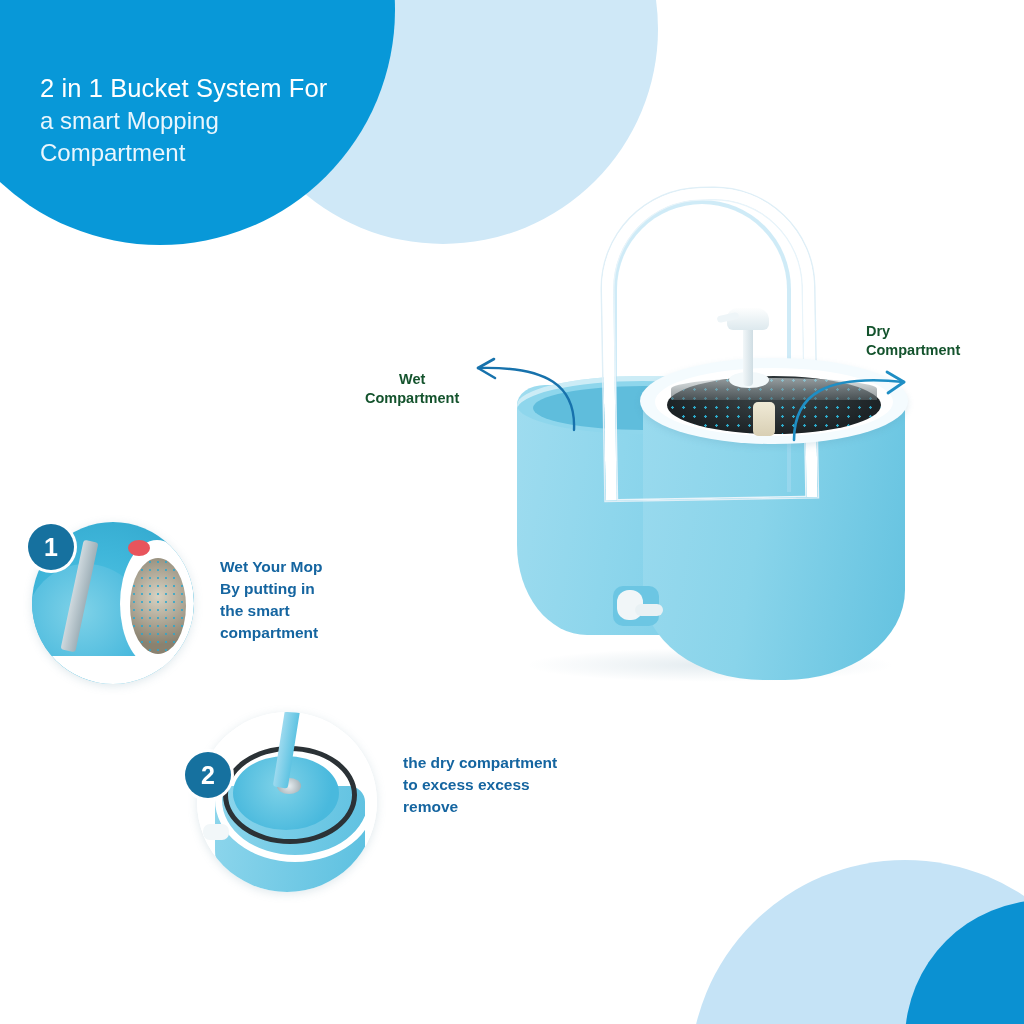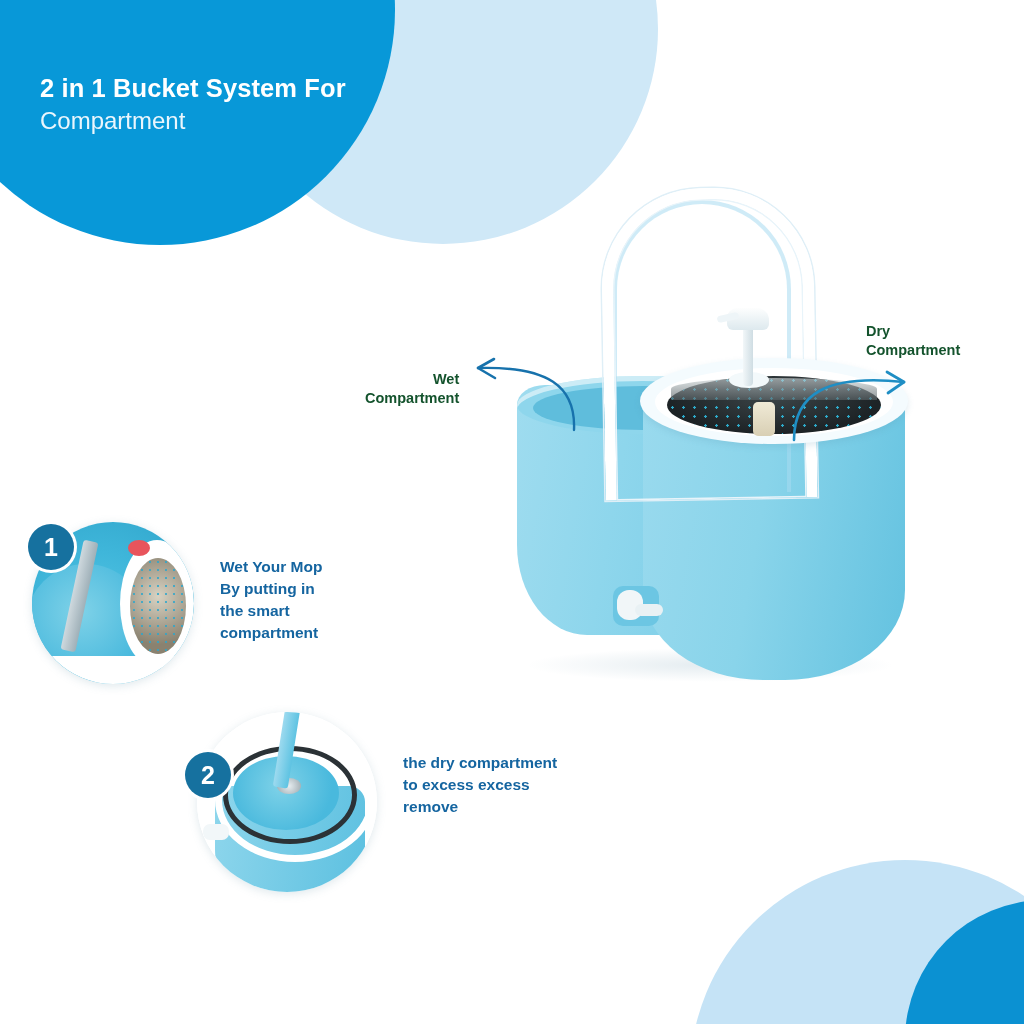--- a/index.html
+++ b/index.html
@@ -48,21 +48,21 @@
   
   #headline {
     position: absolute;
     left: 40px;
     top: 72px;
     width: 420px;
     z-index: 6;
   }
   #headline .line-strong {
     font-size: 25.5px;
-    font-weight: bold;
+    font-weight: normal;
     color: #ffffff;
     letter-spacing: 0.1px;
     line-height: 1.28;
     white-space: nowrap;
   }
   #headline .line-light {
     font-size: 24px;
     font-weight: 400;
     color: #eaf6fd;
     line-height: 1.34;
@@ -293,21 +293,21 @@
 
   
   .callout {
     position: absolute;
     z-index: 8;
     font-size: 14.5px;
     font-weight: bold;
     color: #14532d;
     line-height: 1.33;
   }
-  #callout-wet { left: 365px; top: 370px; text-align: right; }
+  #callout-wet { left: 365px; top: 370px; text-align: center; }
   #callout-dry { left: 866px; top: 322px; text-align: left; }
 
   .arrow-svg { position: absolute; z-index: 8; pointer-events: none; }
   #arrow-wet { left: 452px; top: 352px; }
   #arrow-dry { left: 788px; top: 362px; }
 
   
   .step { position: absolute; z-index: 7; }
   #step-1 { left: 20px; top: 510px; }
   #step-2 { left: 185px; top: 700px; }
@@ -397,20 +397,21 @@
 
 <div id="poster">
 
   <div class="shape" id="tint-top"></div>
   <div class="shape" id="hero-blob-2"></div>
   <div class="shape" id="tint-bottom"></div>
   <div class="shape" id="blue-bottom"></div>
 
   <div id="headline">
     <div class="line-strong">2 in 1 Bucket System For</div>
+    <div class="line-light">a smart Mopping</div>
     <div class="line-light">Compartment</div>
   </div>
 
   <div id="product">
     <div id="product-shadow"></div>
     <div id="tub-left"></div>
     <div id="tub-left-rim"></div>
     <div id="tub-left-inner"></div>
     <div id="drum"></div>
     <div id="handle-shade"></div>

